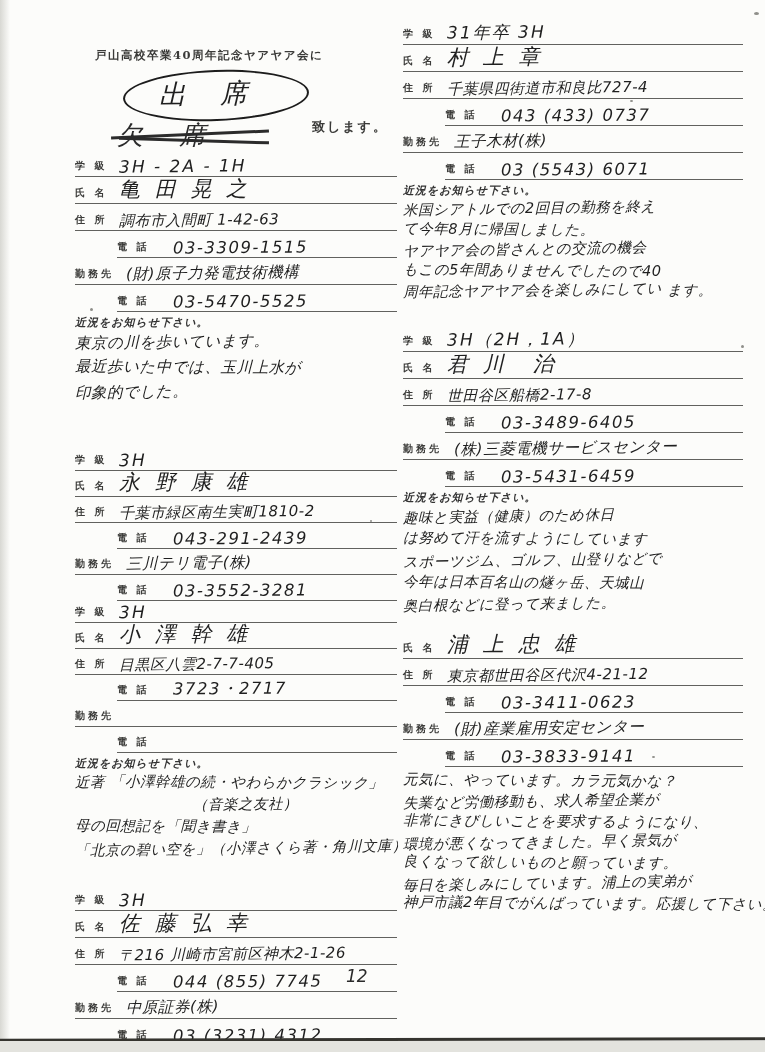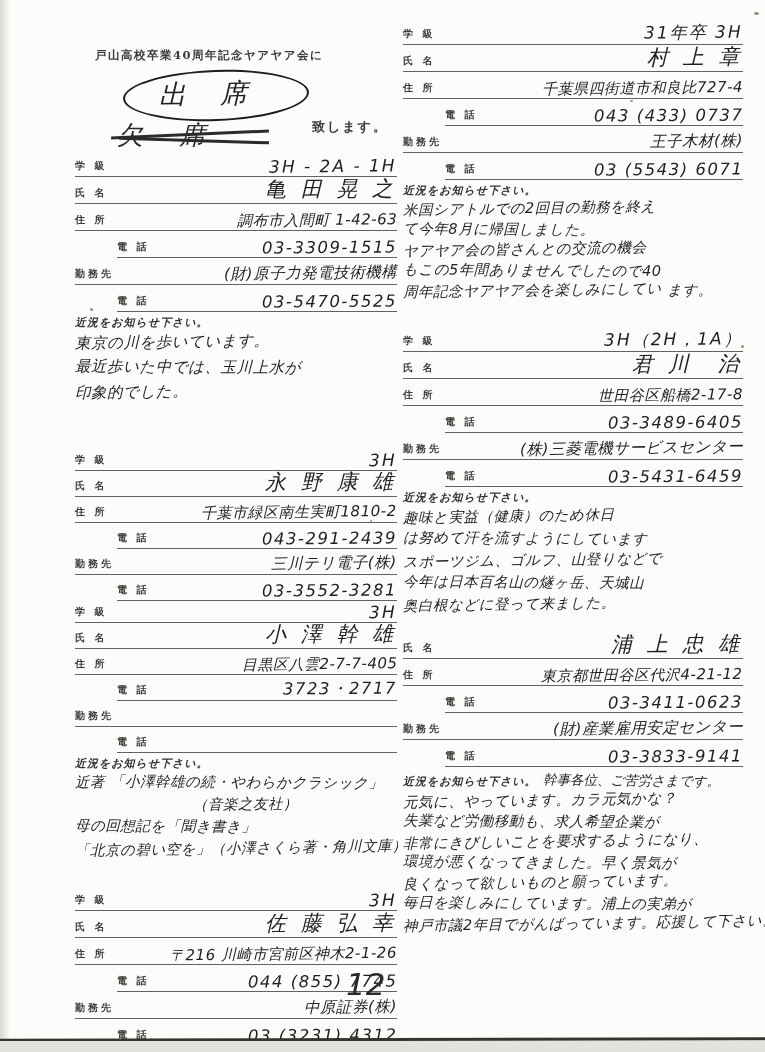--- a/index.html
+++ b/index.html
@@ -67,21 +67,20 @@
   .suffix{
     position:absolute;left:195px;top:0;
     font-size:13px;letter-spacing:2px;font-weight:bold;white-space:nowrap;
   }
 
   
   .frow{
     position:relative;display:flex;align-items:flex-end;
     height:27px;border-bottom:1.4px solid #61615e;
     overflow:visible;
-    justify-content:space-between;
   }
   .tight .frow{height:25px;}
   .r26  .frow{height:26px;}
   .frow .lbl{
     font-family:"DejaVu Serif","Liberation Serif",serif;font-weight:bold;
     font-size:10px;color:#3c3c3a;letter-spacing:3px;
     white-space:nowrap;padding:0 6px 3px 0;flex:0 0 auto;
   }
   .frow.indent{margin-left:42px;gap:12px;}
   .frow .val{margin-left:6px;padding-bottom:0;}
@@ -98,21 +97,21 @@
   .news-line:nth-child(odd){transform:rotate(0.4deg);}
   .news-line.ind{margin-left:118px;}
   .news-line.small{font-size:13px;line-height:20px;}
   .news-line.tiny{font-size:12px;line-height:20px;}
   .inline-hw{font-size:13.5px;margin-left:6px;transform:rotate(0.6deg);}
   .nl20 .news-line{line-height:20.5px;font-size:14.5px;}
   .nl21 .news-line{line-height:22px;font-size:14.5px;}
 
   .page-number{
     position:absolute;left:346px;top:966px;
-    font-size:31px;font-style:italic;color:#2a2a2a;
+    font-size:17px;font-style:italic;color:#2a2a2a;
   }
   .speck{position:absolute;background:#8f8f8a;border-radius:50%;}
 </style>
 </head>
 <body>
 
 <div class="page">
   <div class="edge-left"></div>
 
   <div class="col col-left">
@@ -343,23 +342,20 @@
       </div>
       <div class="frow">
         <span class="lbl">勤務先</span>
         <span class="hw val val-work">(財)産業雇用安定センター</span>
       </div>
       <div class="frow indent">
         <span class="lbl">電 話</span>
         <span class="hw val val-phone">03-3833-9141</span>
       </div>
       <div class="news nl20">
-        <div>
-          <span class="news-label">近況をお知らせ下さい。</span><span class="hw inline-hw">幹事各位、ご苦労さまです。</span>
-        </div>
         <div class="hw news-line">元気に、やっています。カラ元気かな？</div>
         <div class="hw news-line small">失業など労働移動も、求人希望企業が</div>
         <div class="hw news-line tiny">非常にきびしいことを要求するようになり、</div>
         <div class="hw news-line tiny">環境が悪くなってきました。早く景気が</div>
         <div class="hw news-line small">良くなって欲しいものと願っています。</div>
         <div class="hw news-line tiny">毎日を楽しみにしています。浦上の実弟が</div>
         <div class="hw news-line tiny">神戸市議2年目でがんばっています。応援して下さい。</div>
       </div>
     </div>
   </div>

